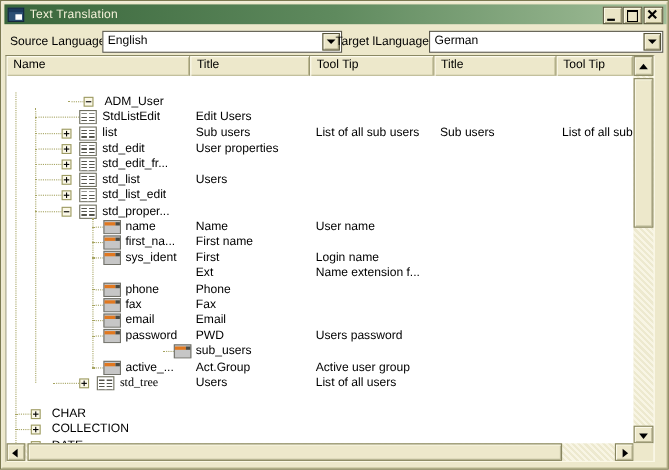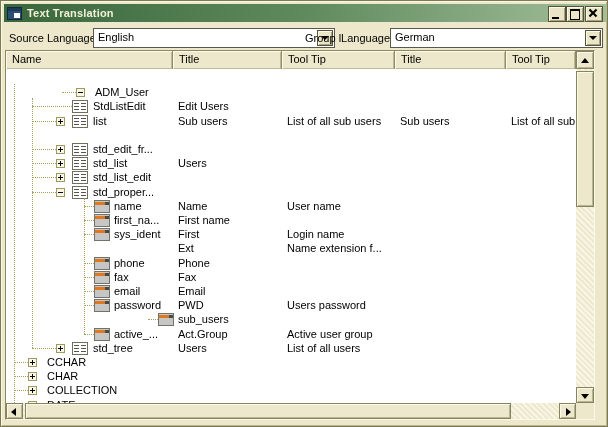--- a/index.html
+++ b/index.html
@@ -3,32 +3,32 @@
 <meta charset="utf-8">
 <style>
   html,body{margin:0;padding:0;}
   body{width:608px;height:427px;font-family:"Liberation Sans","DejaVu Sans",sans-serif;font-size:11px;color:#000;background:#EDE8CB;overflow:hidden;}
   
   #window{position:absolute;left:0;top:0;width:608px;height:427px;background:#EDE8CB;border:1px solid #7C7A52;box-sizing:border-box;box-shadow:inset 1px 1px 0 #FBF8E6, inset -1px -1px 0 #B9B58E;}
   #titlebar{position:absolute;left:3px;top:3px;width:602px;height:18px;background:linear-gradient(to right,#39663B,#5F8A5E,#A3BF9A);display:flex;align-items:center;}
   #app-icon{width:13px;height:11px;margin-left:3px;position:relative;background:#2C4F74;border:1px solid #16283C;}
   #app-icon::before{content:"";position:absolute;left:0;top:0;width:100%;height:3px;background:#1C3A5C;}
   #app-icon::after{content:"";position:absolute;right:1px;bottom:1px;width:6px;height:5px;background:#FFFFFF;}
-  #title-text{color:#F3F0D8;font-weight:bold;margin-left:5px;letter-spacing:0.2px;}
+  #title-text{color:#F3F0D8;font-weight:normal;margin-left:5px;letter-spacing:0.2px;}
   .winbtn{position:absolute;top:2px;width:16px;height:14px;background:#EAE5C6;border:1px solid #55533A;box-shadow:inset 1px 1px 0 #FBF8E6, inset -1px -1px 0 #A8A47E;}
   #btn-min{right:40px;} #btn-max{right:22px;} #btn-close{right:3px;}
   #btn-min::after{content:"";position:absolute;left:3px;bottom:2px;width:7px;height:2px;background:#000;}
   #btn-max::after{content:"";position:absolute;left:3px;top:2px;width:8px;height:8px;border:1px solid #000;border-top-width:2px;}
   .xbar{position:absolute;left:2px;top:5px;width:10px;height:2px;background:#000;}
   .xbar.a{transform:rotate(45deg);} .xbar.b{transform:rotate(-45deg);}
   
   .lang-label{position:absolute;top:31px;}
   #src-label{left:8px;} #tgt-label{left:304px;}
   .combo{position:absolute;top:27px;height:20px;background:#FFFFFF;border:1px solid #5A584A;box-sizing:border-box;}
-  #combo-src{left:92px;width:242px;text-decoration:underline;} #combo-tgt{left:389px;width:213px;}
+  #combo-src{left:92px;width:218px;text-decoration:underline;} #combo-tgt{left:389px;width:213px;}
   .combo .val{position:absolute;left:4px;top:2px;white-space:nowrap;}
   .combo .drop{position:absolute;right:1px;top:1px;bottom:1px;width:16px;background:#EAE5C6;border:1px solid #55533A;box-shadow:inset 1px 1px 0 #FBF8E6, inset -1px -1px 0 #A8A47E;box-sizing:border-box;}
   .combo .drop::after{content:"";position:absolute;left:3px;top:5px;border:4px solid transparent;border-top:4px solid #000;}
   
   #panel{position:absolute;left:4px;top:49px;width:590px;height:370px;background:#FFFFFF;border-top:1px solid #8A8864;border-left:1px solid #8A8864;border-right:1px solid #FBF8E6;border-bottom:1px solid #FBF8E6;box-sizing:border-box;}
   #header-row{position:absolute;left:0;top:0;width:570px;height:18px;background:#EDE8CB;}
   .hcell{position:absolute;top:0;height:18px;background:#EDE8CB;border-right:1px solid #8F8D66;box-shadow:inset 1px 1px 0 #FDFBEE, inset -1px -1px 0 #BDB992;box-sizing:border-box;padding:2px 0 0 6px;white-space:nowrap;overflow:hidden;}
   #tree{position:absolute;left:0;top:18px;width:570px;height:334px;background:#FFFFFF;overflow:hidden;}
   .trow{position:absolute;left:0;width:570px;height:15px;}
   .cell{position:absolute;top:0;height:14px;padding:1px 0 0 5px;white-space:nowrap;overflow:hidden;box-sizing:border-box;}
@@ -79,21 +79,21 @@
       <div class="xbar b"></div>
     </div>
   </div>
 
   <span class="lang-label" id="src-label">Source Language</span>
   <div class="combo" id="combo-src">
     <span class="val">English</span>
     <div class="drop"><span></span></div>
   </div>
 
-  <span class="lang-label" id="tgt-label">Group lLanguage</span>
+  <span class="lang-label" id="tgt-label">Target lLanguage</span>
   <div class="combo" id="combo-tgt">
     <span class="val">German</span>
     <div class="drop"><span></span></div>
   </div>
 
   <div id="panel">
     <div id="header-row">
         <div class="hcell" style="left: 0px; width: 167px;">Name</div>
         <div class="hcell" style="left: 167px; width: 109px;">Title</div>
         <div class="hcell" style="left: 276px; width: 113px;">Tool Tip</div>
@@ -128,20 +128,32 @@
             <div class="stub" style="left: 26px; width: 24px;"></div>
             <div class="expand-box plus" style="left: 50px;"></div>
             <div class="icon-form" style="left: 66px;"></div>
             <span class="tree-label" style="left: 87px;">list</span>
           </div>
           <div class="cell" style="left: 167px; width: 109px;">Sub users</div>
           <div class="cell" style="left: 276px; width: 113px;">List of all sub users</div>
           <div class="cell" style="left: 389px; width: 111px;">Sub users</div>
           <div class="cell" style="left: 500px; width: 70px;">List of all sub</div>
         </div>
+        <div class="trow" style="top: 58.8px;">
+          <div class="cell" style="left: 0px; width: 167px; padding: 0px;">
+            <div class="stub" style="left: 26px; width: 24px;"></div>
+            <div class="expand-box plus" style="left: 50px;"></div>
+            <div class="icon-form" style="left: 66px;"></div>
+            <span class="tree-label" style="left: 87px;">std_edit</span>
+          </div>
+          <div class="cell" style="left: 167px; width: 109px;">User properties</div>
+          <div class="cell" style="left: 276px; width: 113px;"></div>
+          <div class="cell" style="left: 389px; width: 111px;"></div>
+          <div class="cell" style="left: 500px; width: 70px;"></div>
+        </div>
         <div class="trow" style="top: 73px;">
           <div class="cell" style="left: 0px; width: 167px; padding: 0px;">
             <div class="stub" style="left: 26px; width: 24px;"></div>
             <div class="expand-box plus" style="left: 50px;"></div>
             <div class="icon-form" style="left: 66px;"></div>
             <span class="tree-label" style="left: 87px;">std_edit_fr...</span>
           </div>
           <div class="cell" style="left: 167px; width: 109px;"></div>
           <div class="cell" style="left: 276px; width: 113px;"></div>
           <div class="cell" style="left: 389px; width: 111px;"></div>
@@ -282,37 +294,32 @@
             <div class="stub" style="left: 78px; width: 10px;"></div>
             <div class="icon-field" style="left: 88px;"></div>
             <span class="tree-label" style="left: 108px;">active_...</span>
           </div>
           <div class="cell" style="left: 167px; width: 109px;">Act.Group</div>
           <div class="cell" style="left: 276px; width: 113px;">Active user group</div>
           <div class="cell" style="left: 389px; width: 111px;"></div>
           <div class="cell" style="left: 500px; width: 70px;"></div>
         </div>
         <div class="trow" style="top: 271.8px;">
-          <div class="cell" style="left: 0px; width: 167px; padding: 0px;">
+          <div class="cell" style="left: 16px; width: 167px; padding: 0px; font-family: Liberation Serif, serif;">
             <div class="stub" style="left: 26px; width: 24px;"></div>
             <div class="expand-box plus" style="left: 50px;"></div>
             <div class="icon-form" style="left: 66px;"></div>
             <span class="tree-label" style="left: 87px;">std_tree</span>
           </div>
           <div class="cell" style="left: 167px; width: 109px;">Users</div>
           <div class="cell" style="left: 276px; width: 113px;">List of all users</div>
           <div class="cell" style="left: 389px; width: 111px;"></div>
           <div class="cell" style="left: 500px; width: 70px;"></div>
         </div>
         <div class="trow" style="top: 286px;">
-          <div class="cell" style="left: 0px; width: 167px; padding: 0px;">
-            <div class="stub" style="left: 8px; width: 14px;"></div>
-            <div class="expand-box plus" style="left: 22px;"></div>
-            <span class="tree-label" style="left: 41px;">CCHAR</span>
-          </div>
           <div class="cell" style="left: 167px; width: 109px;"></div>
           <div class="cell" style="left: 276px; width: 113px;"></div>
           <div class="cell" style="left: 389px; width: 111px;"></div>
           <div class="cell" style="left: 500px; width: 70px;"></div>
         </div>
         <div class="trow" style="top: 300.2px;">
           <div class="cell" style="left: 0px; width: 167px; padding: 0px;">
             <div class="stub" style="left: 8px; width: 14px;"></div>
             <div class="expand-box plus" style="left: 22px;"></div>
             <span class="tree-label" style="left: 41px;">CHAR</span>

